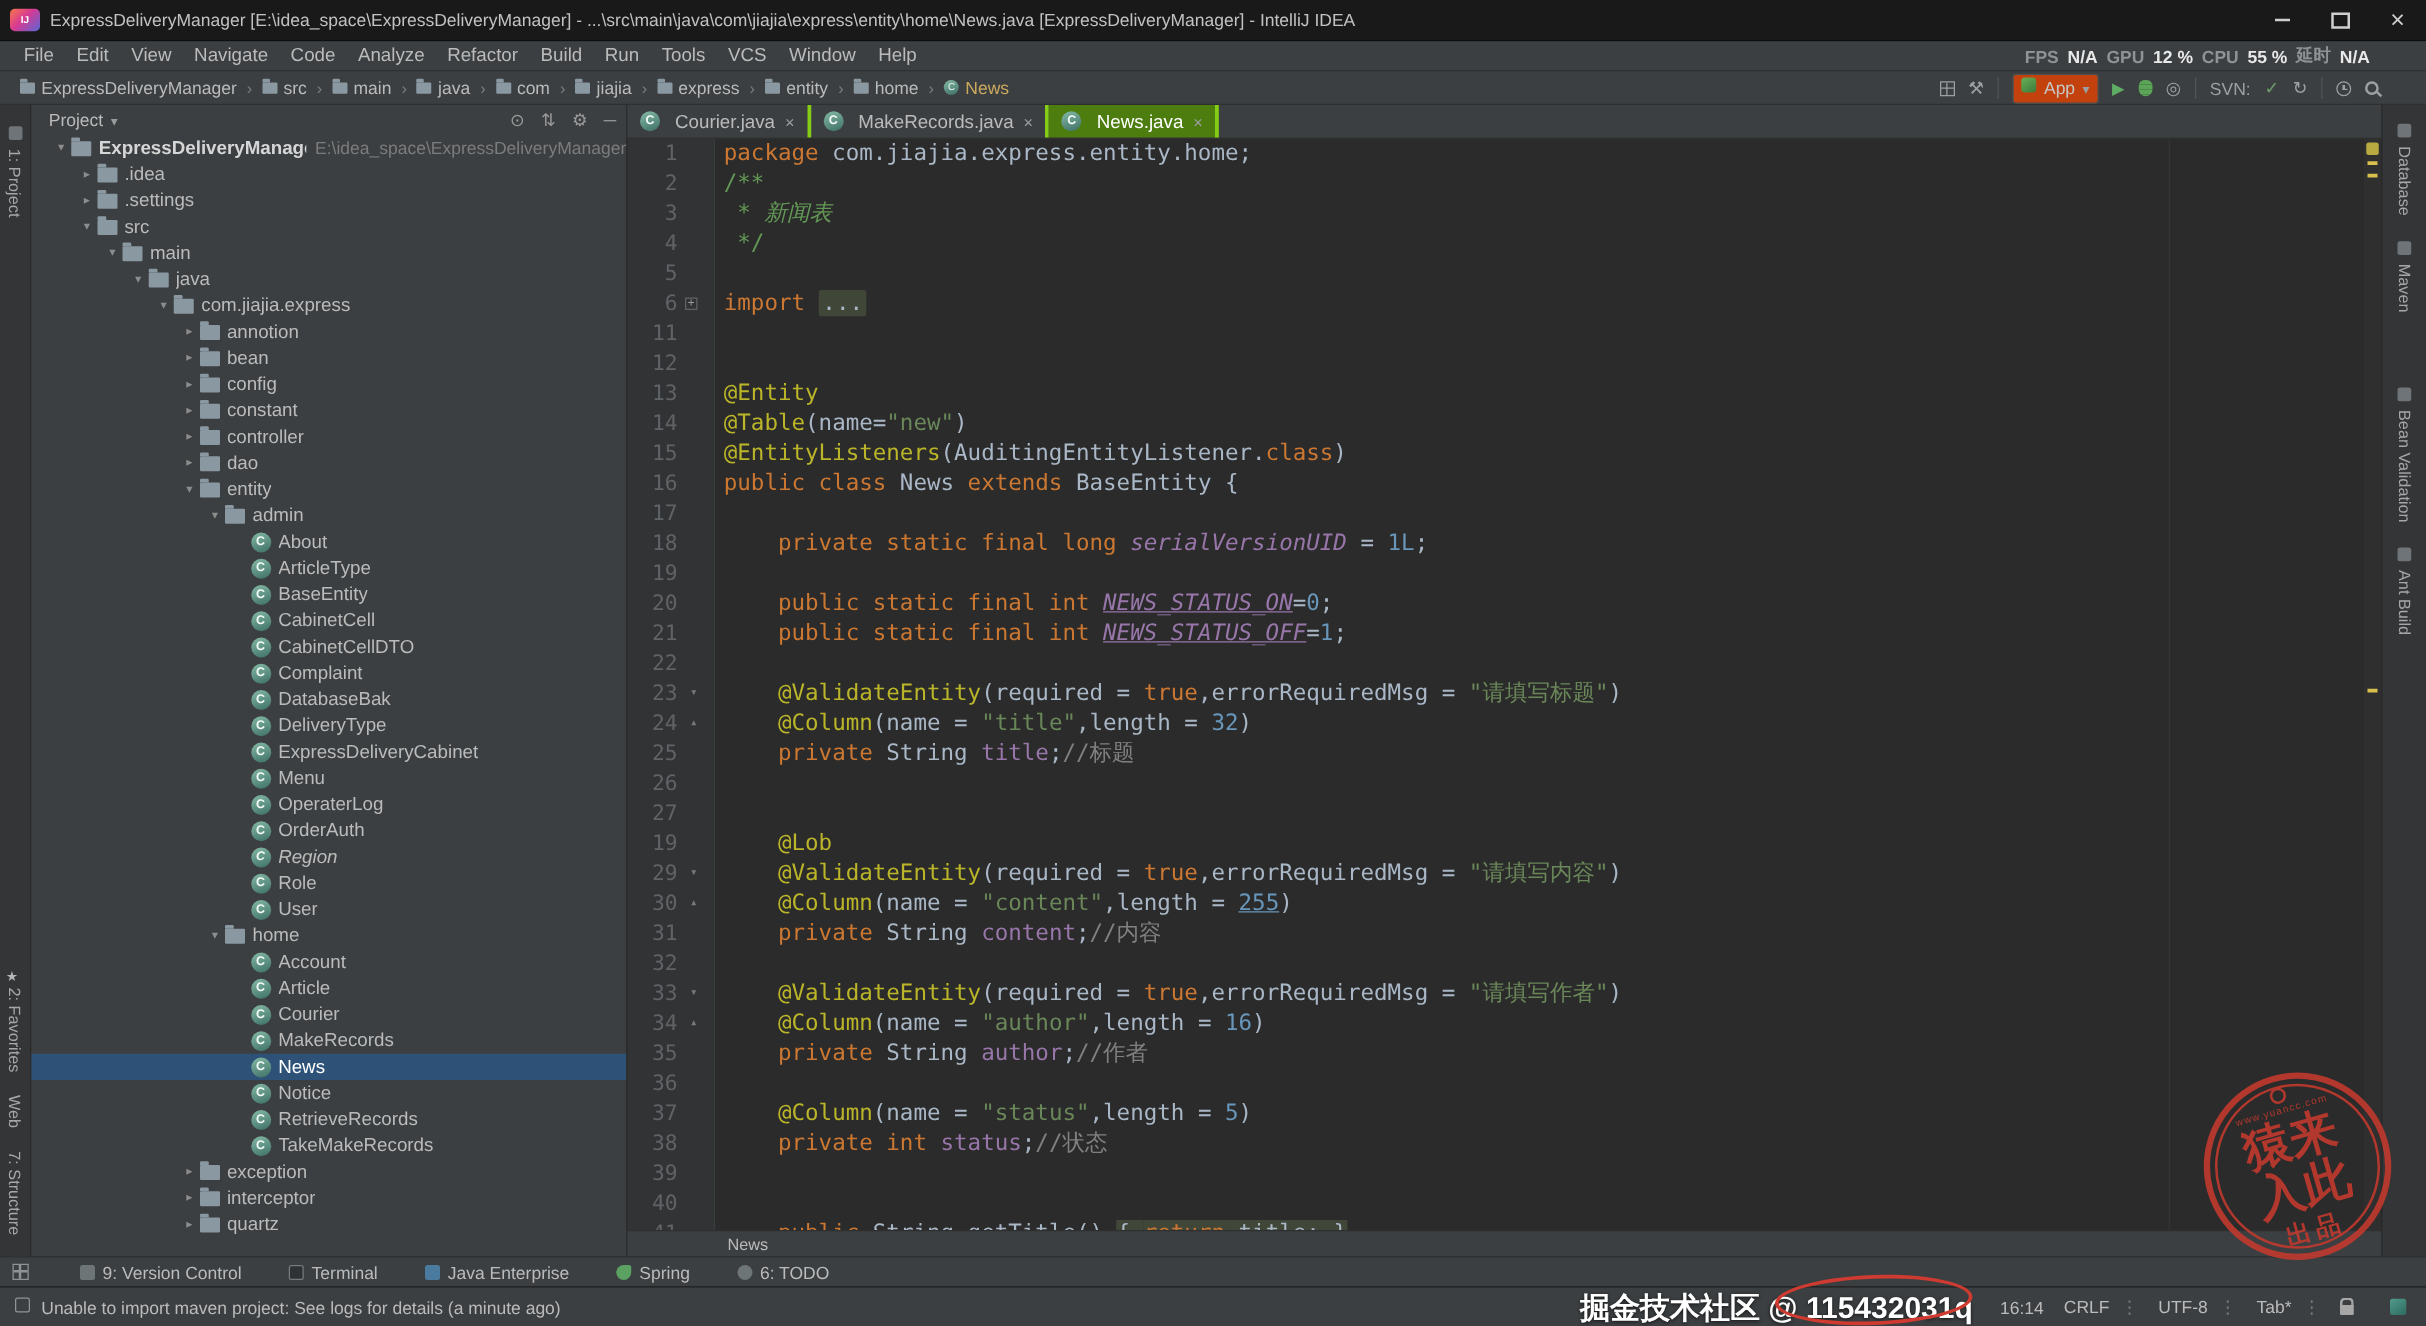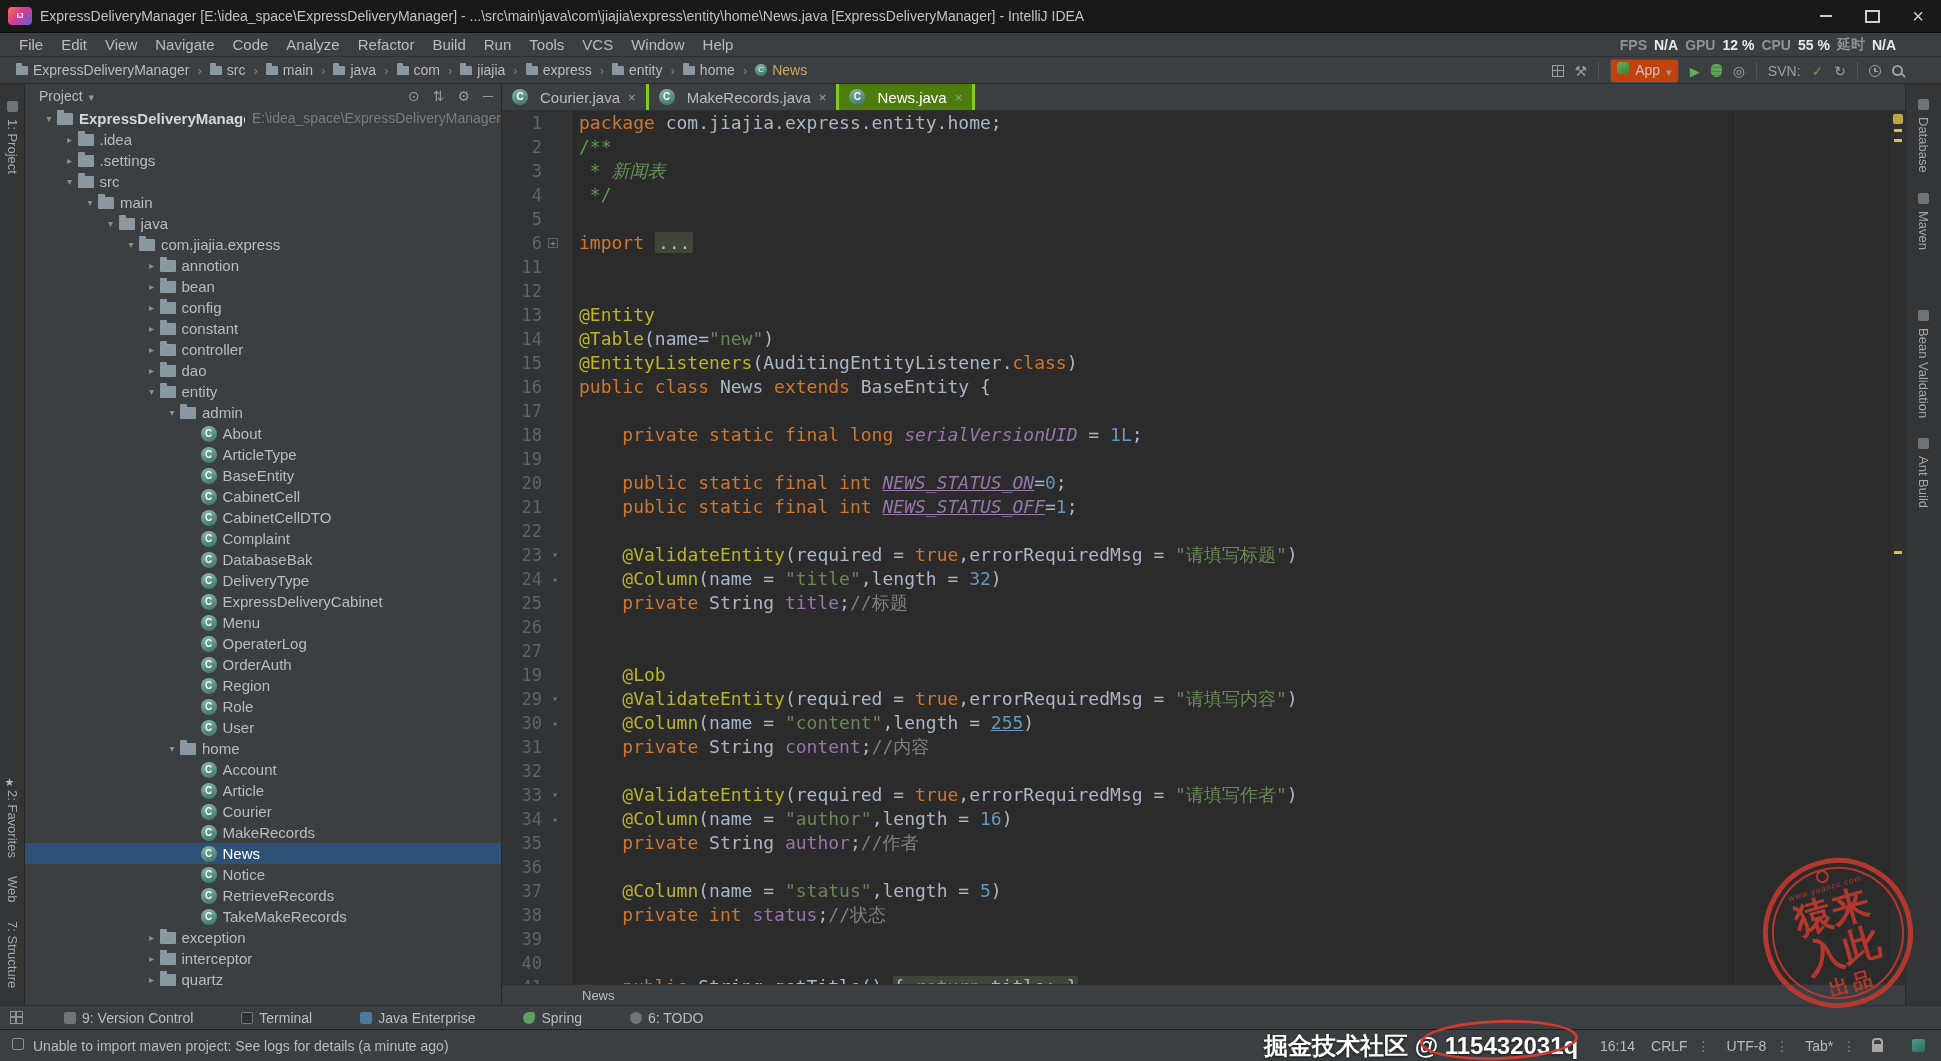--- a/index.html
+++ b/index.html
@@ -455,21 +455,21 @@
           <div class="tree-row" style="padding-left: 159.5px;">
             <span class="chev"></span>
             <span class="ico ico-class"></span>
             <span class="tree-label">OperaterLog</span>
           </div>
           <div class="tree-row" style="padding-left: 159.5px;">
             <span class="chev"></span>
             <span class="ico ico-class"></span>
             <span class="tree-label">OrderAuth</span>
           </div>
-          <div class="tree-row" style="padding-left: 159.5px;">
+          <div class="tree-row" style="padding-left: 159.5px; font-style: italic;">
             <span class="chev"></span>
             <span class="ico ico-class"></span>
             <span class="tree-label">Region</span>
           </div>
           <div class="tree-row" style="padding-left: 159.5px;">
             <span class="chev"></span>
             <span class="ico ico-class"></span>
             <span class="tree-label">Role</span>
           </div>
           <div class="tree-row" style="padding-left: 159.5px;">
@@ -739,21 +739,21 @@
       <div class="v-item">
           <span class="mini-sq"></span>
           <span id="rs-3">Ant Build</span>
         </div>
     </div>
 
   </div>
 
   <div class="bottombar">
     <div class="bb-switcher"></div>
-    <div id="bottom-items" style="display:flex;gap:48px;">
+    <div id="bottom-items" style="display:flex;gap:38px;">
         <div class="bb-item">
           <span class="bb-ico bi-vcs"></span>
           <span>9: Version Control</span>
         </div>
         <div class="bb-item">
           <span class="bb-ico bi-terminal"></span>
           <span>Terminal</span>
         </div>
         <div class="bb-item">
           <span class="bb-ico bi-javaee"></span>

